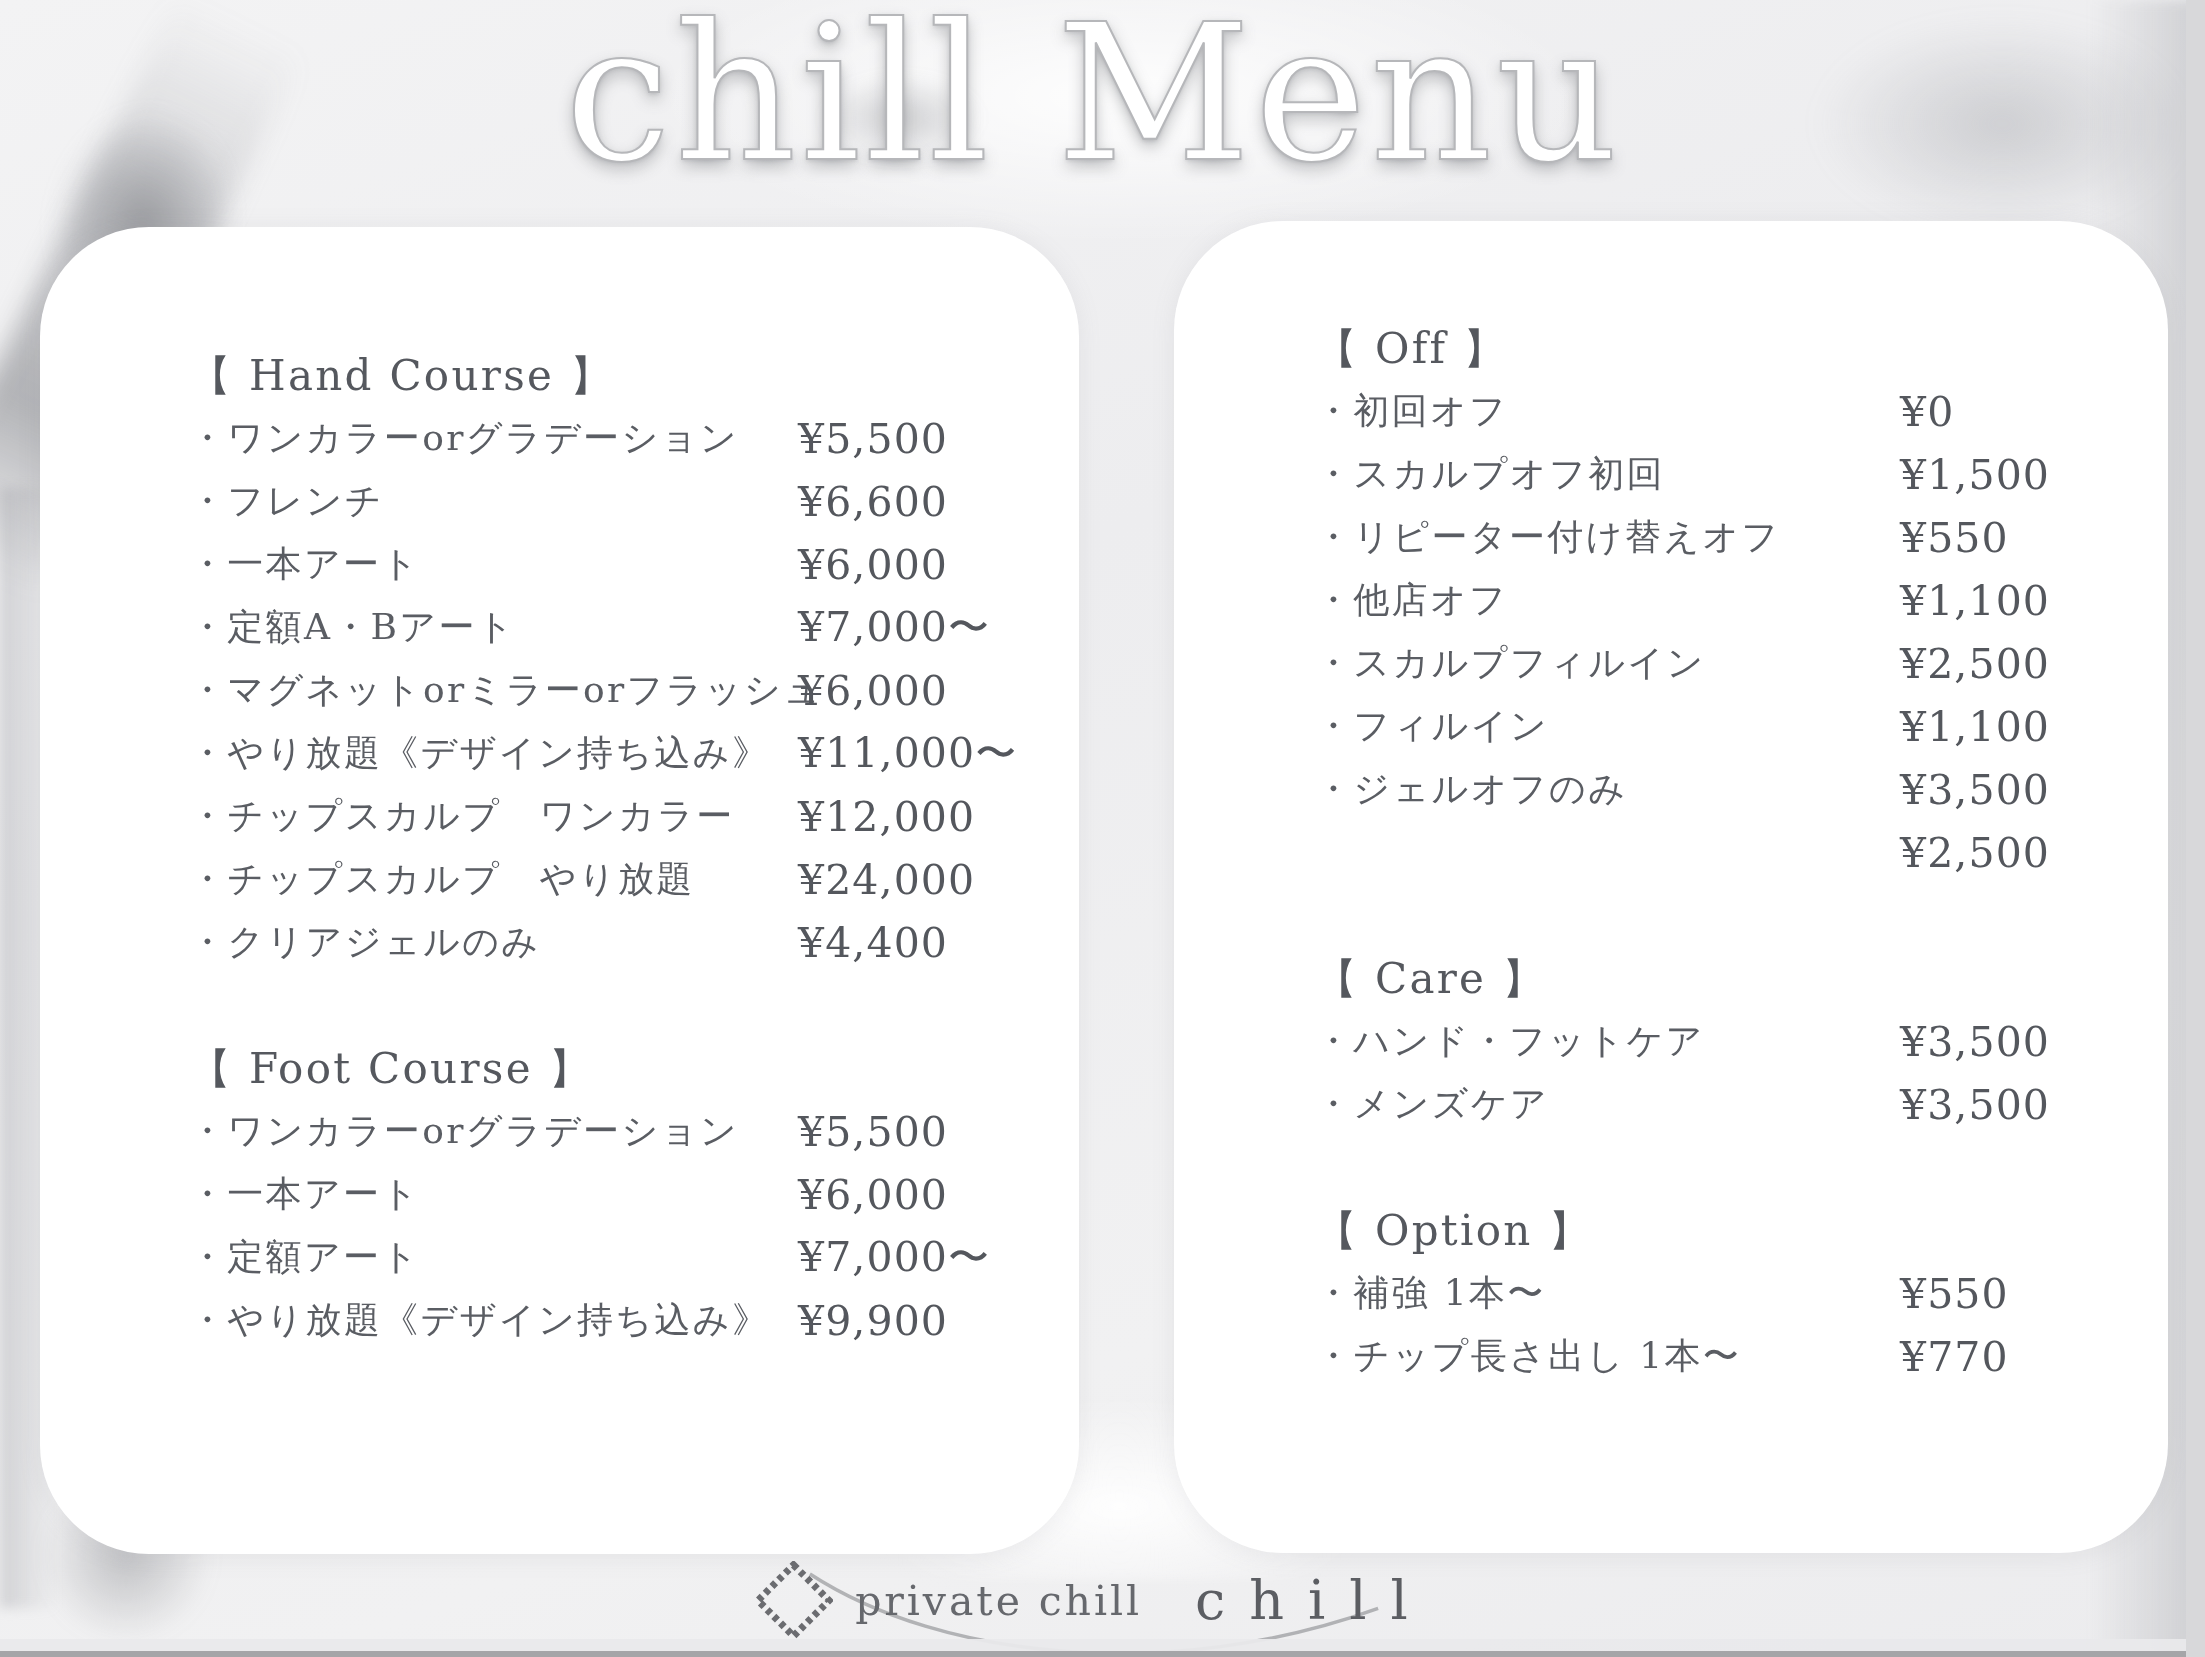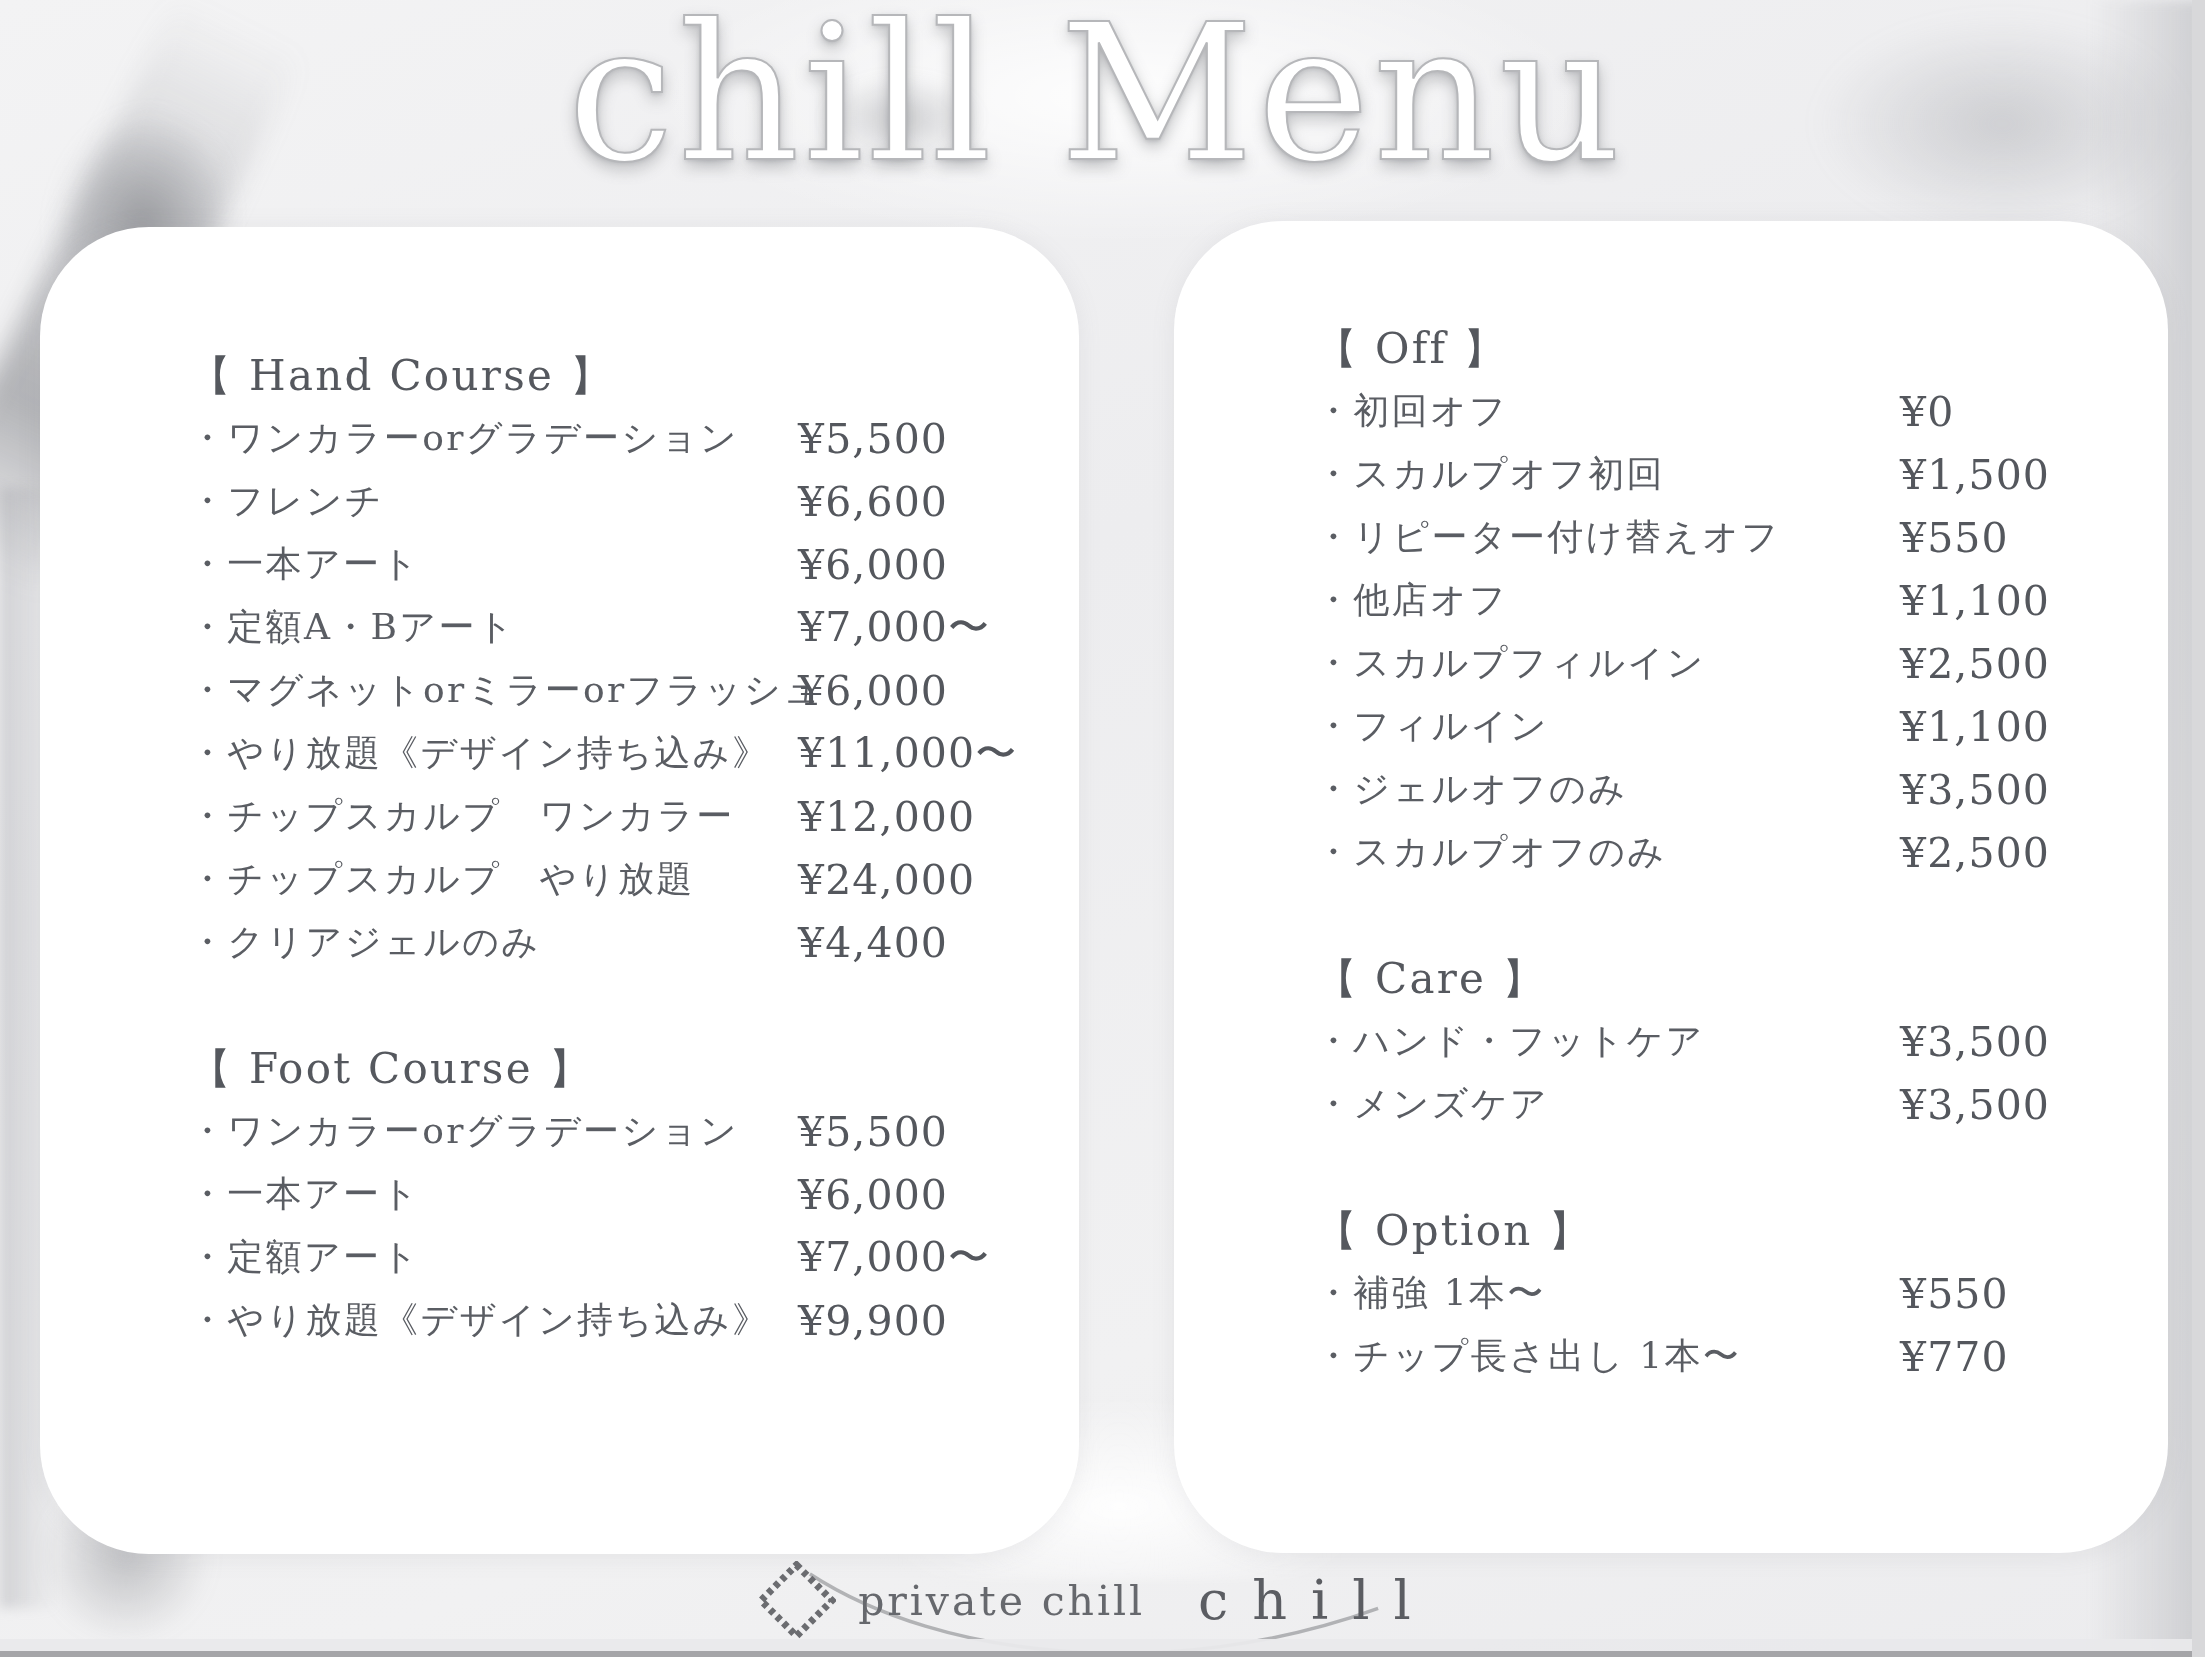--- a/index.html
+++ b/index.html
@@ -3,21 +3,20 @@
 <meta charset="utf-8">
 <style>
   html,body{margin:0;padding:0;background:#d8d8da;}
   #page{
     position:relative;
     width:2186px;height:1658px;
     overflow:hidden;
     background:
       linear-gradient(160deg, #f3f3f4 0%, #ededef 38%, #f1f1f2 72%, #ececee 100%);
     font-family:"DejaVu Serif","Liberation Serif",serif;
-    padding-left:6px;
   }
   
   .vein{position:absolute;pointer-events:none;}
   .v-title-glow{left:660px;top:-23px;width:919px;height:264px;
     background:radial-gradient(ellipse at 50% 45%, rgba(255,255,255,.9), rgba(255,255,255,0) 72%);}
   .v-plume{left:17px;top:75px;width:264px;height:391px;filter:blur(10.3px);transform:rotate(9deg);
     background:radial-gradient(ellipse 45% 38% at 45% 38%, rgba(92,94,99,.5), rgba(140,142,148,.24) 52%, rgba(0,0,0,0) 75%);}
   .v-diag{left:172px;top:23px;width:138px;height:603px;filter:blur(11.5px);
     transform:rotate(26deg);transform-origin:top center;
     background:linear-gradient(to bottom, rgba(0,0,0,0), rgba(122,124,130,.32) 42%, rgba(98,100,106,.44) 72%, rgba(0,0,0,0) 100%);}
@@ -210,21 +209,20 @@
   </div>
         <div class="menu-row">
     <span class="menu-label">・フィルイン</span>
     <span class="menu-price">¥1,100</span>
   </div>
         <div class="menu-row">
     <span class="menu-label">・ジェルオフのみ</span>
     <span class="menu-price">¥3,500</span>
   </div>
         <div class="menu-row">
-    <span class="menu-label">・スカルプオフのみ</span>
     <span class="menu-price">¥2,500</span>
   </div>
       </div>
       <div class="menu-section">
     <div class="menu-row header-row">
       <span class="section-header">【 Care 】</span>
     </div>
   <div class="menu-row">
     <span class="menu-label">・ハンド・フットケア</span>
     <span class="menu-price">¥3,500</span>

